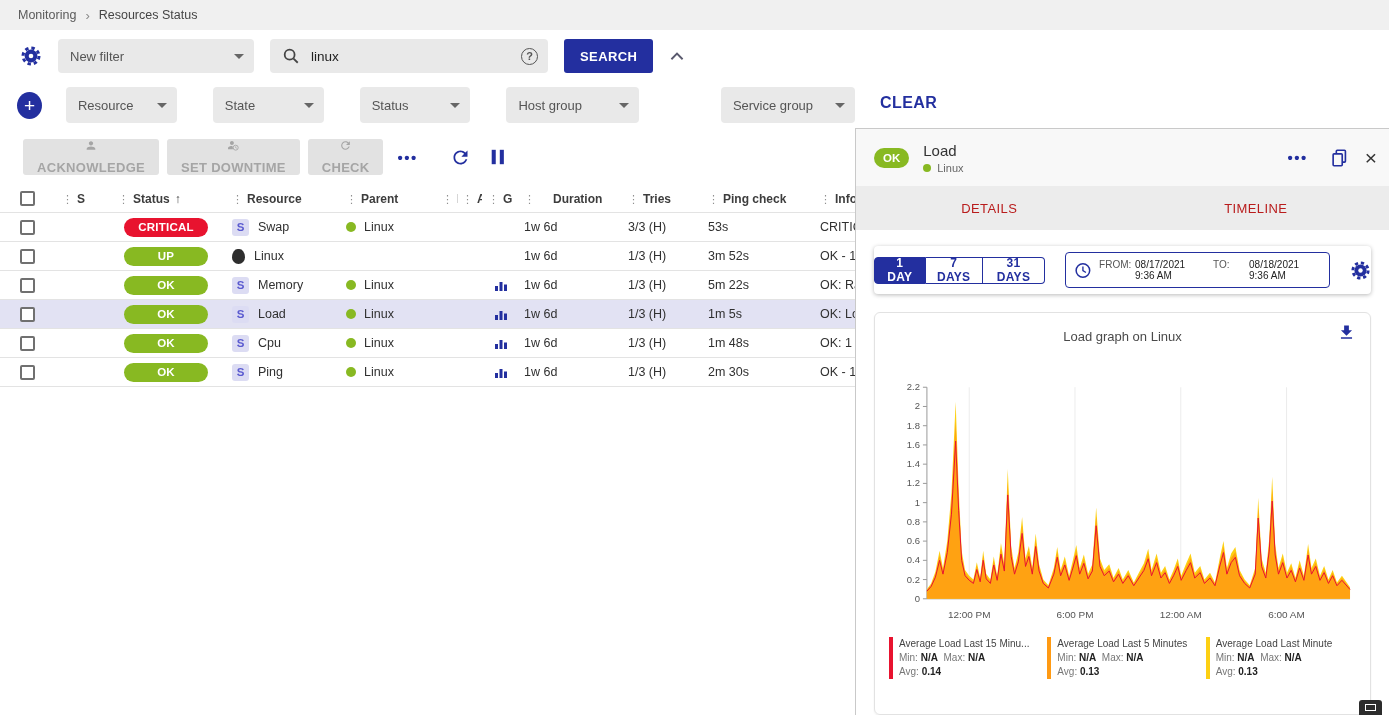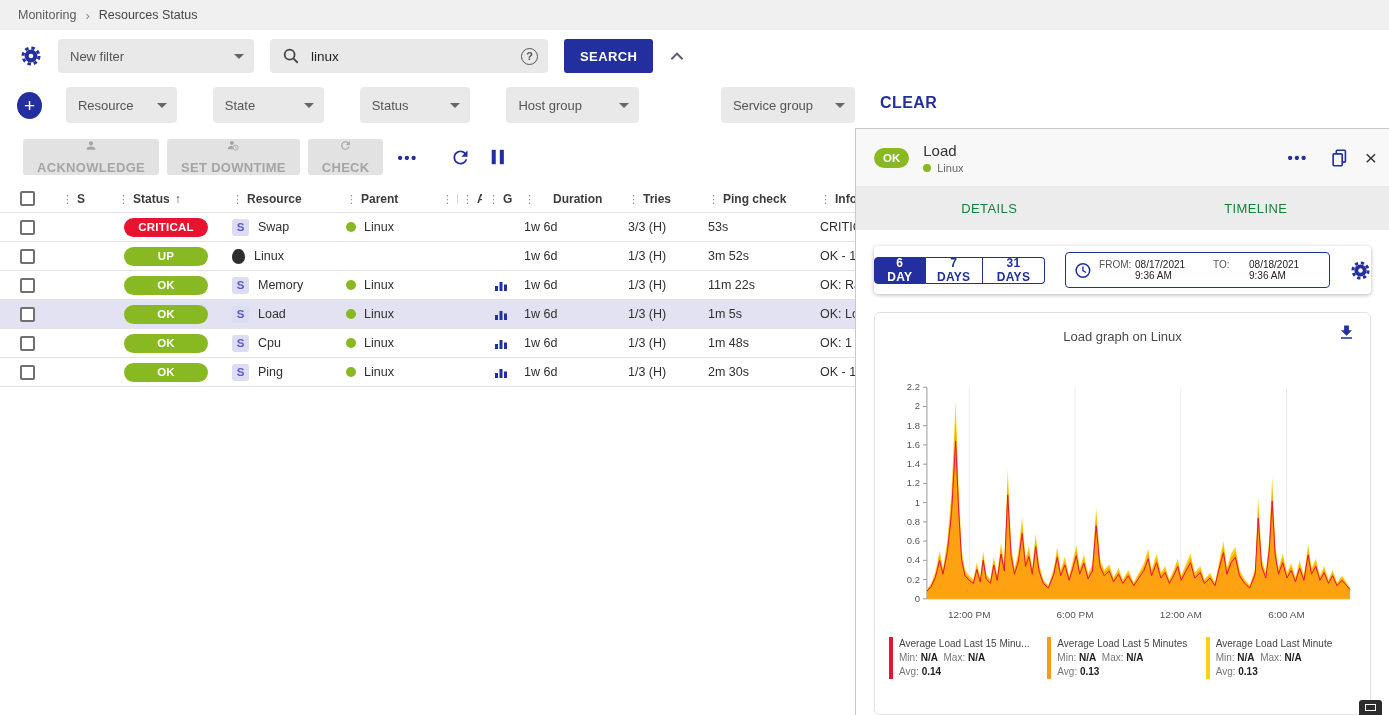--- a/index.html
+++ b/index.html
@@ -82,21 +82,21 @@
   .panel-header { height:57px; flex:none; background:#f8f8f8; display:flex; align-items:center; gap:14px; padding:0 12px 0 18px; }
   .ok-chip { background:var(--ok); color:#fff; font-size:11.5px; font-weight:700; border-radius:12px; padding:4px 9px; flex:none; }
   .panel-titles { flex:1; min-width:0; display:flex; flex-direction:column; gap:3px; }
   .panel-title { font-size:15px; color:#333; }
   .panel-sub { display:flex; align-items:center; gap:6px; font-size:11px; color:#666; }
   .panel-sub .gdot { width:8px; height:8px; margin-right:0; }
   .panel-actions { display:flex; align-items:center; gap:16px; }
   .close-x { background:none; border:none; color:#333; font-size:21px; line-height:1; cursor:pointer; padding:0; }
 
   .tabs { height:44px; flex:none; background:#ececec; display:flex; }
-  .tab { flex:1; display:flex; align-items:center; justify-content:center; font-size:13px; letter-spacing:.4px; color:#15803d; cursor:pointer; position:relative; }
+  .tab { flex:1; display:flex; align-items:center; justify-content:center; font-size:13px; letter-spacing:.4px; color:#b91c1c; cursor:pointer; position:relative; }
   .tab.active { color:#3a3a3a; font-weight:500; }
   .tab.active::after { content:""; position:absolute; left:0; right:0; bottom:0; height:3px; background:var(--accent); }
 
   .panel-content { flex:1; min-height:0; overflow:hidden; padding:16px 18px 0; display:flex; flex-direction:column; }
   .time-card { flex:none; height:48px; background:#fff; border-radius:4px; box-shadow:0 1px 4px rgba(0,0,0,.28); display:flex; align-items:center; justify-content:center; gap:20px; }
   .btn-group { display:flex; }
   .tbtn { height:27px; border:1px solid var(--accent); background:#fff; color:var(--accent); font-size:12px; font-weight:700; letter-spacing:.3px; padding:0 11px; display:flex; align-items:center; cursor:pointer; font-family:inherit; }
   .tbtn + .tbtn { border-left:none; }
   .tbtn:first-child { border-radius:4px 0 0 4px; }
   .tbtn:last-child { border-radius:0 4px 4px 0; }
@@ -347,21 +347,21 @@
             <div class="cell c-a"></div>
             <div class="cell c-g">
               <svg class="graphicon" viewBox="0 0 14 14">
                 <rect x="1" y="8" width="3" height="5"></rect>
                 <rect x="5.5" y="4" width="3" height="9"></rect>
                 <rect x="10" y="6.5" width="3" height="6.5"></rect>
               </svg>
             </div>
             <div class="cell c-dur">1w 6d</div>
             <div class="cell c-tries">1/3 (H)</div>
-            <div class="cell c-last">11m 22s</div>
+            <div class="cell c-last">5m 22s</div>
             <div class="cell c-info">OK: Ra</div>
           </div>
           <div class="trow selected">
             <div class="cell c-check">
               <span class="checkbox"></span>
             </div>
             <div class="cell c-sev"></div>
             <div class="cell c-status">
               <span class="pill" style="background:#88b922">OK</span>
             </div>
@@ -479,21 +479,21 @@
       </div>
 
       <div class="tabs">
         <div class="tab">DETAILS</div>
         <div class="tab">TIMELINE</div>
       </div>
 
       <div class="panel-content">
         <div class="time-card">
           <div class="btn-group">
-            <button class="tbtn active">6 DAY</button>
+            <button class="tbtn active">1 DAY</button>
             <button class="tbtn">7 DAYS</button>
             <button class="tbtn">31 DAYS</button>
           </div>
           <div class="range-box">
             <svg width="21" height="21" viewBox="0 0 20 20" style="color:var(--accent);">
               <circle cx="10" cy="10" r="7.6" fill="none" stroke="currentColor" stroke-width="1.7"></circle>
               <path d="M10 5.6v4.6l3.4 2" fill="none" stroke="currentColor" stroke-width="1.5"></path>
             </svg>
             <div class="range-lines">
               <div class="range-line">

